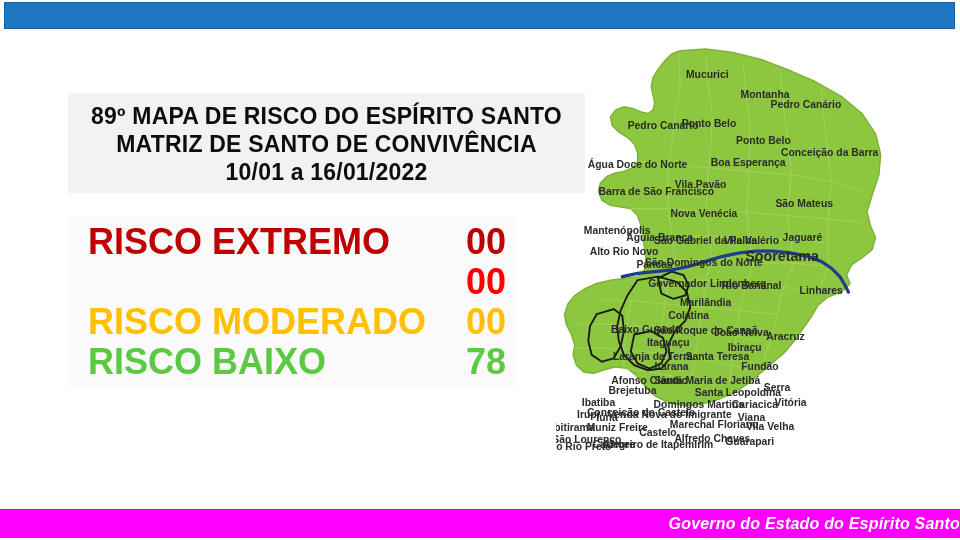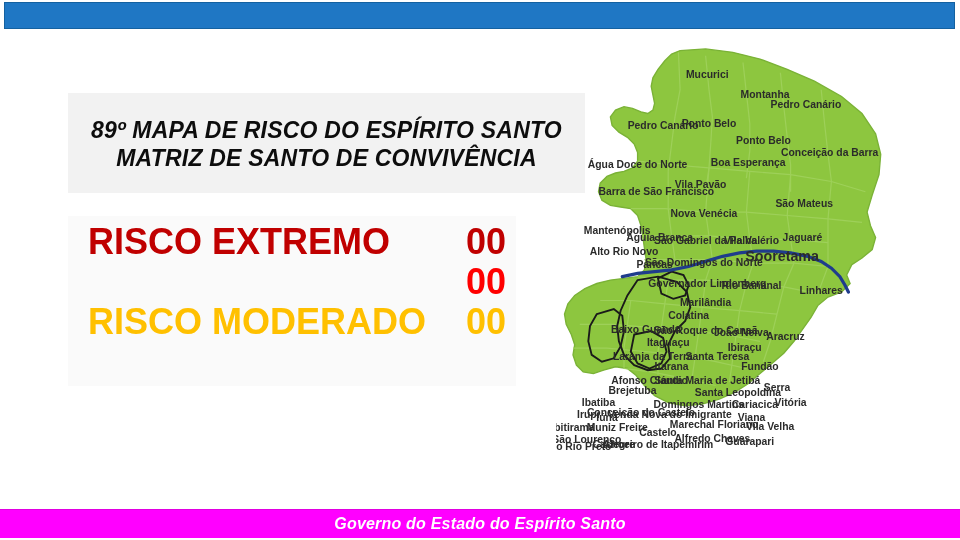--- a/index.html
+++ b/index.html
@@ -34,21 +34,20 @@
     top: 93px;
     width: 517px;
     height: 100px;
     background: #F2F2F2;
     box-sizing: border-box;
     display: flex;
     flex-direction: column;
     align-items: center;
     justify-content: center;
     padding-top: 2px;
-    font-style: italic;
   }
   .title-line {
     color: #0D0D0D;
     font-weight: bold;
     font-size: 23px;
     line-height: 28px;
     letter-spacing: 0.2px;
     white-space: nowrap;
     text-align: center;
   }
@@ -103,39 +102,40 @@
     position: absolute;
     left: 0px;
     top: 509px;
     width: 960px;
     height: 29px;
     background: #FF00FF;
     border-top: 1px solid #E100E1;
     box-sizing: border-box;
     display: flex;
     align-items: center;
-    justify-content: center;
+    justify-content: flex-end;
   }
   #footer-text {
     color: #FFFFFF;
     font-weight: bold;
     font-style: italic;
     font-size: 16px;
     letter-spacing: 0.2px;
     white-space: nowrap;
   }
 </style>
 </head>
 <body>
 
 <div id="top-band" style="background: rgb(31, 119, 196);"></div>
 
 <div id="title-box">
   <div class="title-line">89º MAPA DE RISCO DO ESPÍRITO SANTO</div>
   <div class="title-line">MATRIZ DE SANTO DE CONVIVÊNCIA</div>
+  <div class="title-line">10/01 a 16/01/2022</div>
 </div>
 
 <div id="risk-box">
 
   <div class="risk-row" style="color: rgb(192, 0, 0);">
     <span class="risk-label">RISCO EXTREMO</span>
     <span class="risk-spacer"></span>
     <span class="risk-count">00</span>
   </div>
 
@@ -143,20 +143,25 @@
     <span class="risk-spacer"></span>
     <span class="risk-count">00</span>
   </div>
 
   <div class="risk-row" style="color: rgb(255, 192, 0);">
     <span class="risk-label">RISCO MODERADO</span>
     <span class="risk-spacer"></span>
     <span class="risk-count">00</span>
   </div>
 
+  <div class="risk-row" style="color: rgb(92, 201, 67);">
+    <span class="risk-label">RISCO BAIXO</span>
+    <span class="risk-spacer"></span>
+    <span class="risk-count">78</span>
+  </div>
 
 </div>
 
 <div id="map-wrap">
   <svg id="map-svg" viewBox="0 0 100 122" preserveAspectRatio="xMidYMid meet">
     <g>
 
       <path d="M36.5,2.5 L44,2.0 L52,3.0 L60,5.0 L68,8.0 L76,11.5 L84,16.0 L90,21.0
                L94,27.0 L95.5,33.0 L95.0,39.0 L93.0,45.0 L91.5,50.0 L92.5,54.0
                L94.0,57.5 L93.0,61.0 L90.0,63.5 L87.0,65.5 L85.5,68.5 L86.5,71.0

